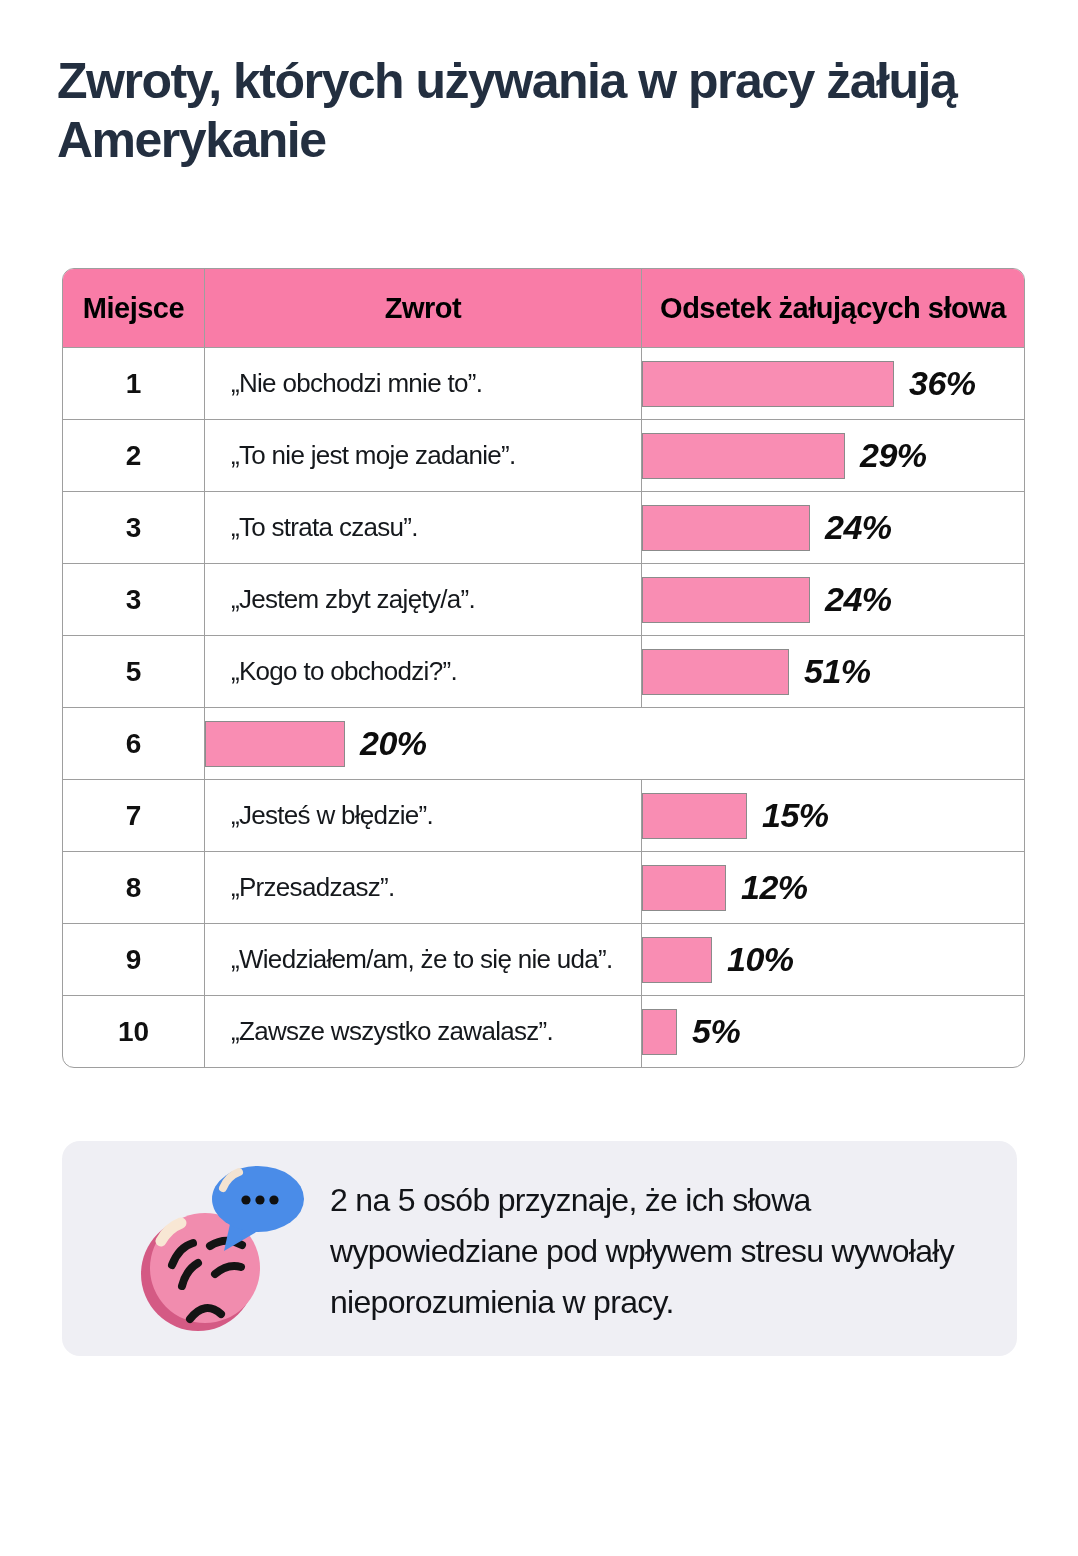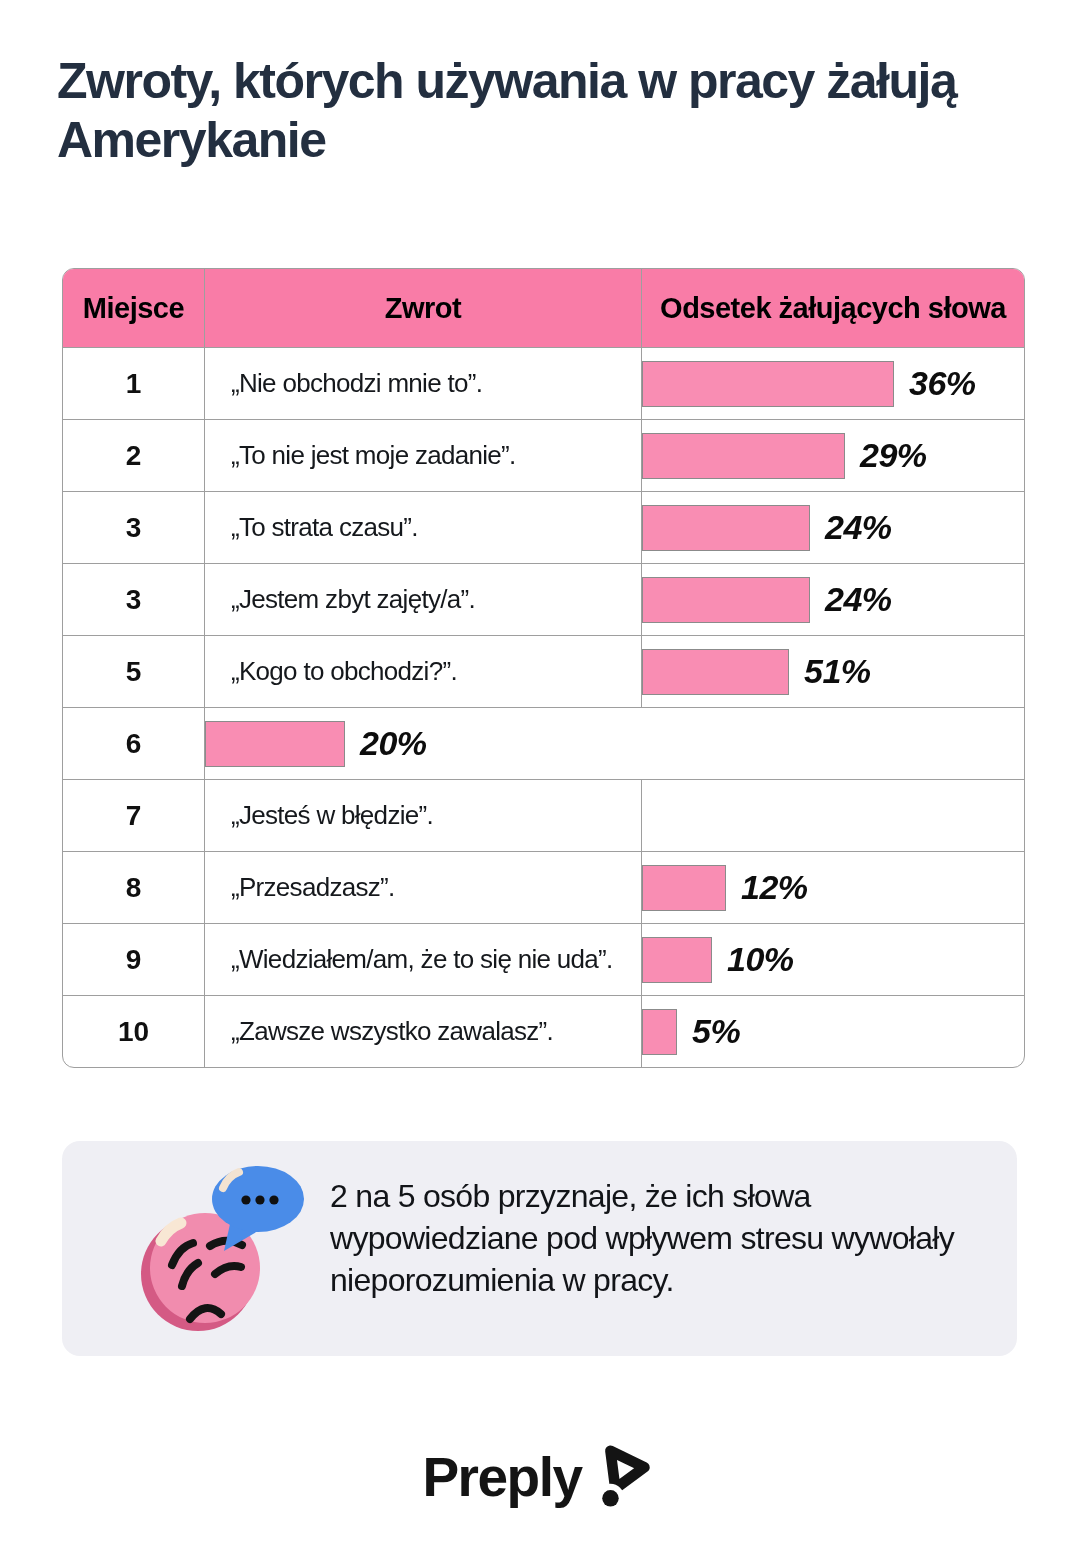--- a/index.html
+++ b/index.html
@@ -40,21 +40,21 @@
   }
   .pct{font-weight:700; font-size:34px; letter-spacing:-0.5px; color:#0d0d0d; margin-left:15px;}
 
   .note-box{
     position:absolute; left:62px; top:1141px; width:955px; height:215px;
     background:var(--note_bg); border-radius:18px;
   }
   .note-emoji{position:absolute; left:40px; top:16px; width:220px; height:185px;}
   .note-text{
     position:absolute; left:268px; top:34px; width:630px;
-    font-size:32px; line-height:42px; letter-spacing:-0.7px; color:var(--text);
+    font-size:32px; line-height:51px; letter-spacing:-0.7px; color:var(--text);
   }
 
   .footer{
     position:absolute; left:0; top:1438px; width:1078px;
     display:flex; align-items:center; justify-content:center; gap:12px;
   }
   .brand{font-size:55px; font-weight:700; letter-spacing:-1.5px; color:#141414;}
   .logo-mark{width:62px; height:78px;}
 </style>
 </head>
@@ -114,20 +114,24 @@
         <div class="trow">
       <div class="cell place">6</div>
       <div class="cell barcell">
         <div class="bar" style="width: 140px;"></div>
         <div class="pct">20%</div>
       </div>
     </div>
         <div class="trow">
       <div class="cell place">7</div>
       <div class="cell phrase">„Jesteś w błędzie”.</div>
+      <div class="cell barcell">
+        <div class="bar" style="width: 105px;"></div>
+        <div class="pct">15%</div>
+      </div>
     </div>
         <div class="trow">
       <div class="cell place">8</div>
       <div class="cell phrase">„Przesadzasz”.</div>
       <div class="cell barcell">
         <div class="bar" style="width: 84px;"></div>
         <div class="pct">12%</div>
       </div>
     </div>
         <div class="trow">
@@ -166,22 +170,14 @@
       <polygon points="130,58 156,74 122,94" fill="#4a8ce8"></polygon>
       <ellipse cx="156" cy="42" rx="46" ry="33" fill="#4a8ce8"></ellipse>
       <path d="M121,31 Q126,19 137,15" fill="none" stroke="#f2e3d2" stroke-width="8" stroke-linecap="round"></path>
       <circle cx="144" cy="43" r="4.6" fill="#101010"></circle>
       <circle cx="158" cy="43" r="4.6" fill="#101010"></circle>
       <circle cx="172" cy="43" r="4.6" fill="#101010"></circle>
     </svg>
     <div class="note-text">2 na 5 osób przyznaje, że ich słowa wypowiedziane pod wpływem stresu wywołały nieporozumienia w pracy.</div>
   </div>
 
-  <div class="footer">
-    <span class="brand">Preply</span>
-    <svg class="logo-mark" viewBox="0 0 64 80" aria-hidden="true">
-      <polygon points="17,13 52,30 22,52" fill="none" stroke="#141414" stroke-width="11" stroke-linejoin="round" stroke-linecap="round"></polygon>
-      <circle cx="17" cy="61" r="14" fill="#ffffff"></circle>
-      <circle cx="17" cy="62" r="8.5" fill="#141414"></circle>
-    </svg>
-  </div>
 
 </div>
 
 </body></html>

